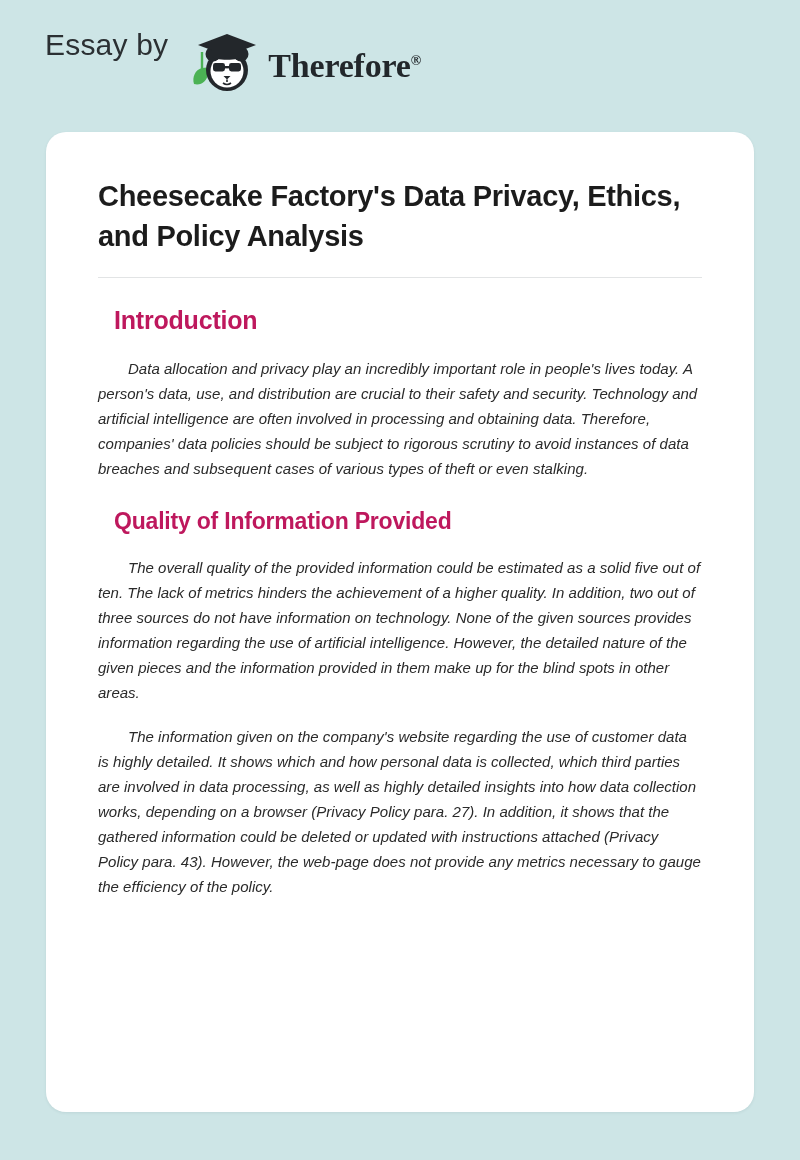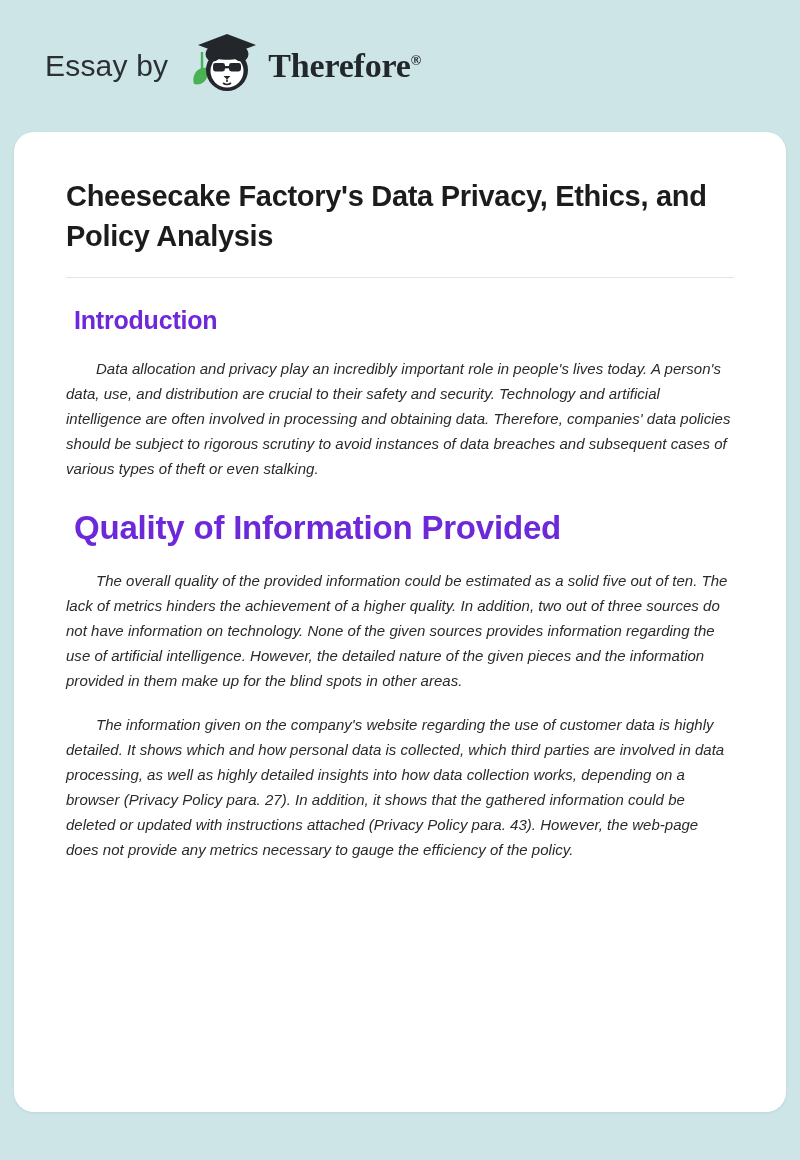--- a/index.html
+++ b/index.html
@@ -17,21 +17,20 @@
 
   
   .brand-bar {
     height: 132px;
     padding-left: 45px;
     display: flex;
     align-items: center;
   }
   .brand-lockup {
     display: flex;
-    align-items: center;
     gap: 14px;
   }
   .essay-by {
     font-size: 30px;
     font-weight: 400;
     color: #2b3033;
     letter-spacing: 0.2px;
     line-height: 1;
   }
   .logo-group {
@@ -53,21 +52,21 @@
   .wordmark .reg {
     font-size: 14px;
     vertical-align: super;
     font-weight: 700;
   }
 
   
   .paper-card {
     position: relative;
     margin: 0 auto;
-    width: 772px;
+    width: 708px;
     min-height: 980px;
     background: #ffffff;
     border-radius: 20px;
     padding: 44px 52px 39px 52px;
     box-shadow: 0 1px 3px rgba(60,90,95,0.10);
   }
 
   .doc-title {
     margin: 0;
     font-size: 29px;
@@ -101,29 +100,29 @@
     letter-spacing: 0.05px;
   }
 
   .divider {
     margin: 21px 0 0 0;
     border: 0;
     border-top: 1px solid #e2e4e5;
   }
 
   h2.section-heading {
-    margin: 26px 0 0 8px;
+    margin: 26px 0 0 16px;
     font-size: 25px;
     font-weight: 700;
-    color: #6d28d9;
+    color: #be185d;
     letter-spacing: -0.2px;
     line-height: 1.3;
   }
   h2.section-heading.large {
-    font-size: 33px;
+    font-size: 23px;
   }
 
   p.body-text {
     margin: 19px 0 0 0;
     font-size: 15px;
     line-height: 25px;
     color: #2a2a2a;
     text-indent: 30px;
     letter-spacing: 0.02px;
     font-style: italic;

